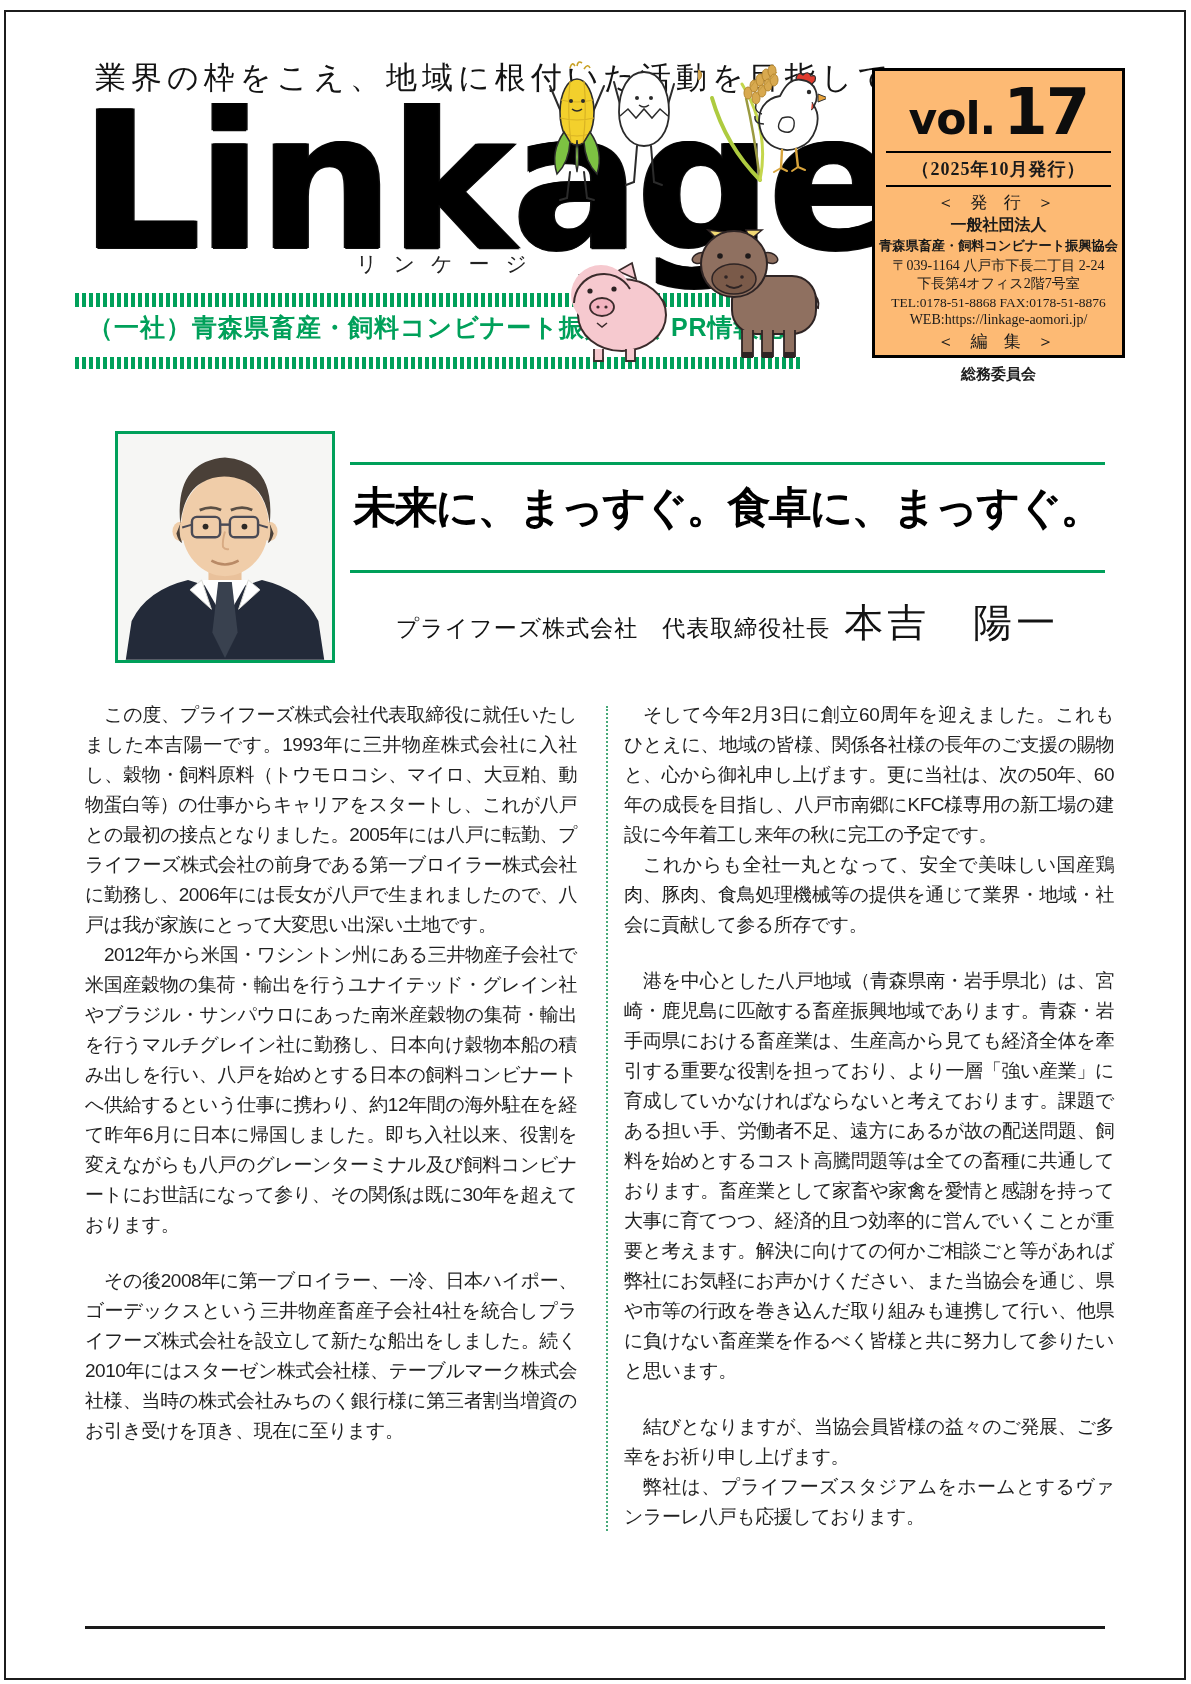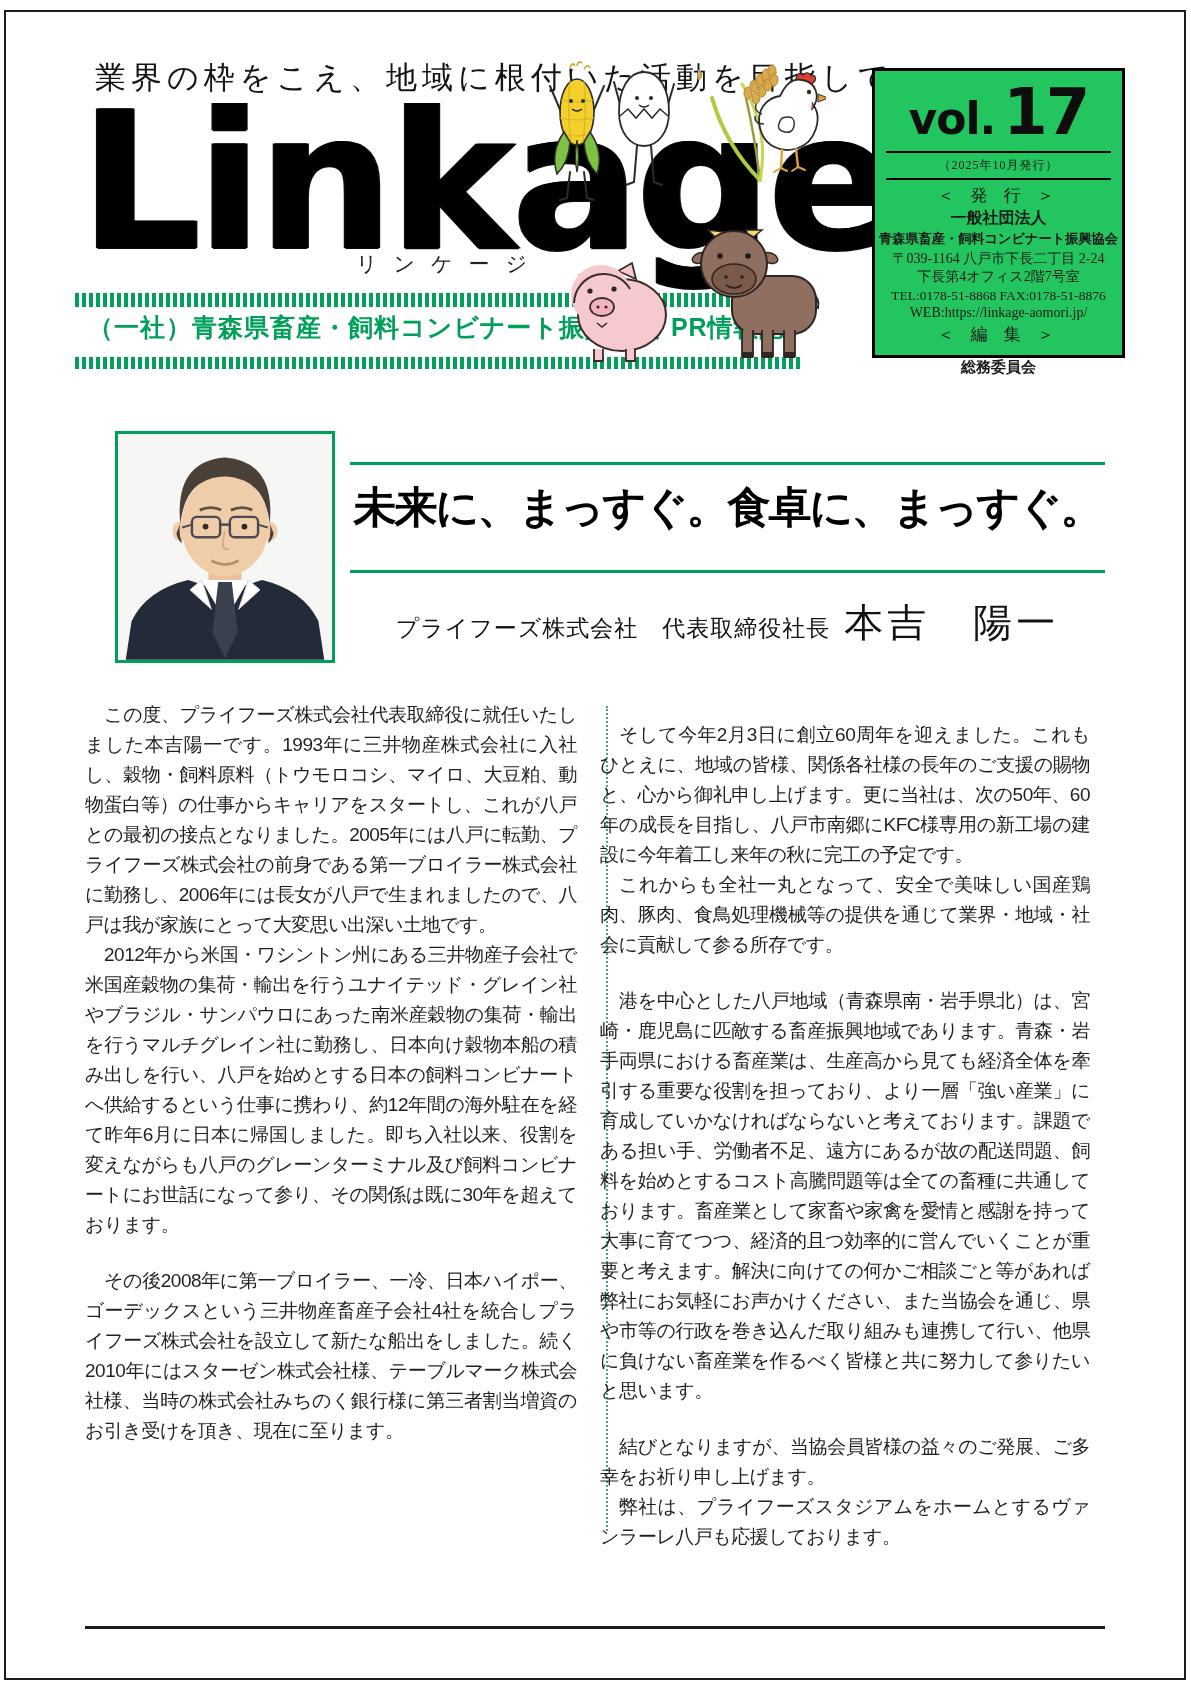--- a/index.html
+++ b/index.html
@@ -20,28 +20,28 @@
     font-size:21px;letter-spacing:16px;color:#222;white-space:nowrap;}
   .green-bar{position:absolute;left:75px;width:728px;height:14px;
     background:repeating-linear-gradient(90deg,#00a05a 0,#00a05a 4px,#ffffff 4px,#ffffff 7px);}
   .green-bar.bar1{top:293px;}
   .green-bar.bar2{top:357px;height:12px;}
   .banner-text{position:absolute;left:88px;top:311px;font-size:25px;font-weight:bold;color:#00a05a;
     letter-spacing:1px;white-space:nowrap;}
 
   
   .issue-box{position:absolute;left:872px;top:68px;width:253px;height:290px;border:3px solid #000;
-    box-sizing:border-box;background:#22c55e;display:flex;flex-direction:column;align-items:center;
+    box-sizing:border-box;background:#fdba74;display:flex;flex-direction:column;align-items:center;
     font-family:"Liberation Serif","DejaVu Serif",serif;padding:4px 6px;}
   .vol-row{display:flex;align-items:baseline;justify-content:center;gap:8px;
     font-family:"DejaVu Sans","Liberation Sans",sans-serif;font-weight:bold;color:#0d0d0d;}
   .vol-label{font-size:44px;letter-spacing:-1px;}
   .vol-number{font-size:64px;letter-spacing:-2px;}
   .issue-rule{width:225px;border-top:2px solid #000;margin:2px 0;}
-  .issue-date{font-size:12px;letter-spacing:1px;margin:2px 0 2px;}
+  .issue-date{font-size:18px;letter-spacing:1px;margin:2px 0 2px;font-weight:bold;}
   .issue-label{font-size:17px;letter-spacing:6px;margin-top:2px;}
   .pub-type{font-size:16px;font-weight:bold;margin-top:1px;}
   .pub-name{font-size:13.2px;font-weight:bold;white-space:nowrap;margin-top:1px;}
   .addr{font-size:14px;white-space:nowrap;line-height:18px;margin-top:2px;}
   .telfax{font-size:13.5px;white-space:nowrap;margin-top:2px;}
   .web{font-size:14px;white-space:nowrap;margin-top:1px;}
   .ed-name{font-size:15px;font-weight:bold;margin-top:12px;}
 
   
   .photo-frame{position:absolute;left:115px;top:431px;width:220px;height:232px;border:3px solid #00a05a;
@@ -54,21 +54,21 @@
     letter-spacing:-2px;color:#000000;white-space:nowrap;}
   .byline{position:absolute;left:350px;top:596px;width:755px;display:flex;justify-content:center;
     align-items:baseline;gap:14px;font-family:"Liberation Serif","DejaVu Serif",serif;color:#131313;}
   .byline-company{font-size:23px;letter-spacing:1px;white-space:nowrap;}
   .byline-name{font-size:39px;letter-spacing:4px;white-space:nowrap;}
 
   
   .column{position:absolute;top:700px;font-size:19px;line-height:30px;letter-spacing:-0.5px;
     text-align:justify;color:#1f1f1f;}
   .col-left{left:85px;width:492px;}
-  .col-right{left:600px;width:490px;margin-top:20px;}
+  .col-right{left:624px;width:490px;}
   .col-sep{position:absolute;left:606px;top:706px;height:825px;border-left:2px dotted #46a878;}
   .column p.para{margin:0;text-indent:1em;}
   .para-gap{height:26px;}
   .bottom-rule{position:absolute;left:85px;top:1626px;width:1020px;height:3px;background:#1a1a1a;}
 
   .mascot{position:absolute;}
   svg{display:block;}
 </style>
 </head>
 <body>

